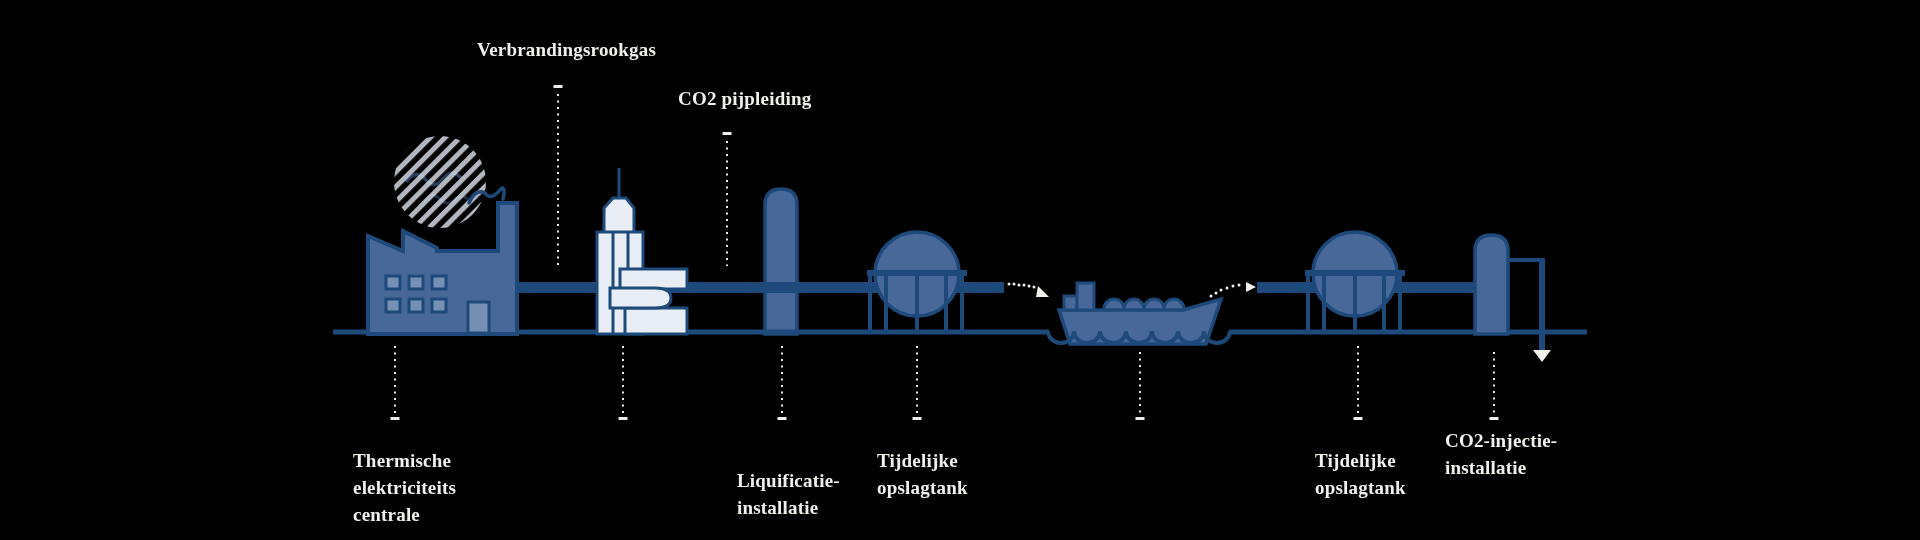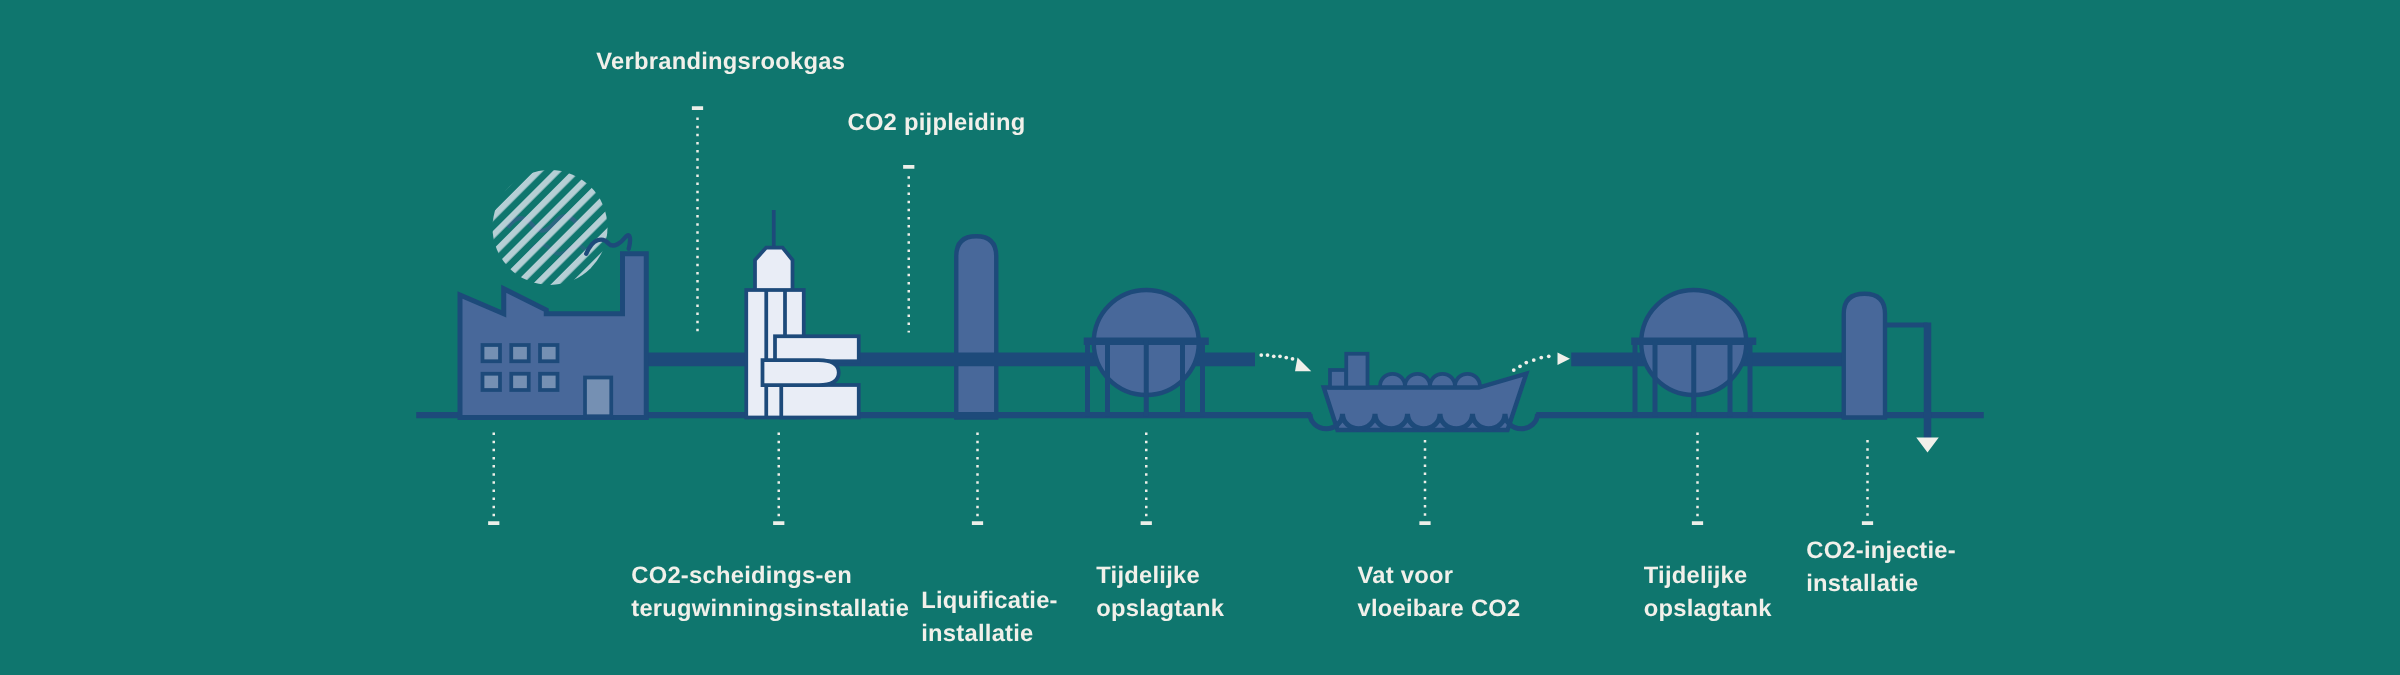--- a/index.html
+++ b/index.html
@@ -1,21 +1,21 @@
 <!DOCTYPE html>
 <html><head>
 <meta charset="utf-8">
 <style>
   html,body{margin:0;padding:0;background:#5d779c;}
   .stage{
     position:relative;
     width:1920px;height:540px;
-    background:#0f766e;
+    background:#000000;
     overflow:hidden;
-    font-family:Liberation Sans, sans-serif;
+    font-family:Liberation Serif, serif;
   }
   .stage svg.art{position:absolute;left:0;top:0;}
   .label{
     position:absolute;
     color:#f1f0ea;
     font-weight:700;
     font-size:19px;
     line-height:27px;
     letter-spacing:0.2px;
     white-space:nowrap;
@@ -173,36 +173,33 @@
     </g>
   </svg>
 
   <div class="label" style="left:477px;top:36px;">
     <span>Verbrandingsrookgas</span>
   </div>
   <div class="label" style="left:678px;top:85px;">
     <span>CO2 pijpleiding</span>
   </div>
 
-  <div class="label" style="left:505px;top:447px;">
-    <span>CO2-scheidings-en</span>
-    <span>terugwinningsinstallatie</span>
+  <div class="label" style="left:353px;top:447px;">
+    <span>Thermische</span>
+    <span>elektriciteits</span>
+    <span>centrale</span>
   </div>
   <div class="label" style="left:737px;top:467px;">
     <span>Liquificatie-</span>
     <span>installatie</span>
   </div>
   <div class="label" style="left:877px;top:447px;">
     <span>Tijdelijke</span>
     <span>opslagtank</span>
   </div>
-  <div class="label" style="left:1086px;top:447px;">
-    <span>Vat voor</span>
-    <span>vloeibare CO2</span>
-  </div>
   <div class="label" style="left:1315px;top:447px;">
     <span>Tijdelijke</span>
     <span>opslagtank</span>
   </div>
   <div class="label" style="left:1445px;top:427px;">
     <span>CO2-injectie-</span>
     <span>installatie</span>
   </div>
 
 </div>

